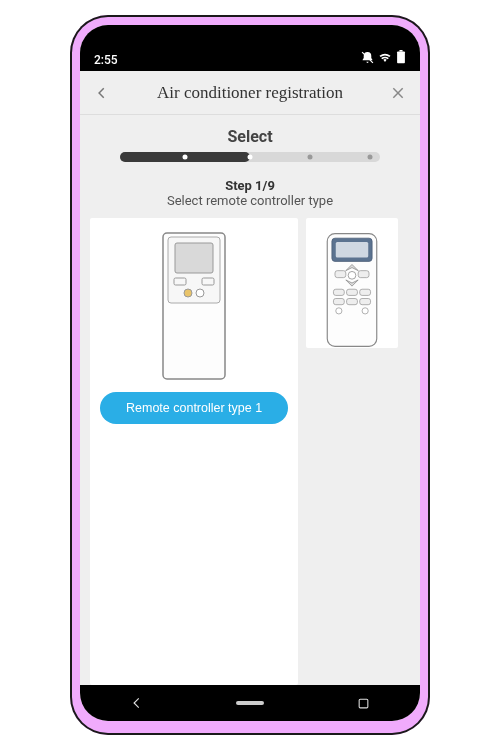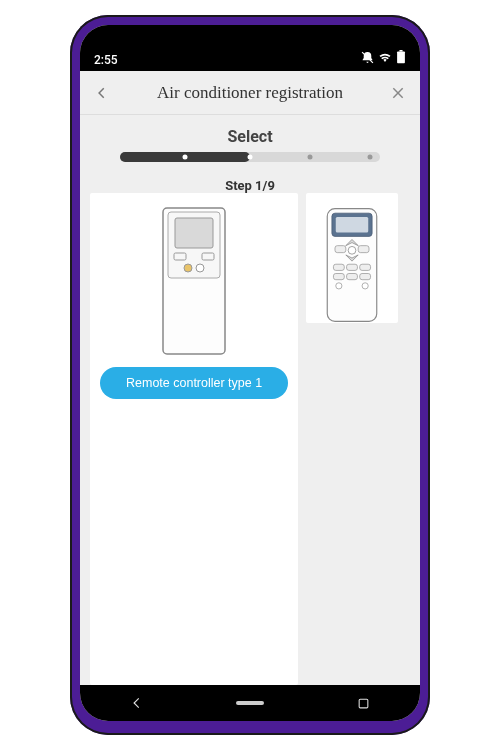--- a/index.html
+++ b/index.html
@@ -9,21 +9,21 @@
     background: #fff;
     font-family: -apple-system, BlinkMacSystemFont, "Segoe UI", Roboto, sans-serif;
     display: flex;
     align-items: center;
     justify-content: center;
     overflow: hidden;
   }
   .phone {
     width: 360px;
     height: 720px;
-    background: #4c1d95;
+    background: #f0abfc;
     border-radius: 38px;
     padding: 10px 10px 14px 10px;
     position: relative;
     box-shadow: inset 0 0 0 2px #1a1a1a;
   }
   .speaker {
     position: absolute;
     top: 18px;
     left: 50%;
     transform: translateX(-50%);
@@ -209,20 +209,21 @@
 
       <div class="progress">
         <div class="fill"></div>
         <div class="dot light" style="left:25%"></div>
         <div class="dot light" style="left:50%"></div>
         <div class="dot dark" style="left:73%"></div>
         <div class="dot dark" style="left:96%"></div>
       </div>
 
       <div class="step-label">Step 1/9</div>
+      <div class="step-sub">Select remote controller type</div>
 
       <div class="cards">
 
         <div class="card">
           <svg class="remote-svg" width="64" height="148" viewBox="0 0 64 148">
             <rect x="1" y="1" width="62" height="146" rx="4" fill="#fdfdfd" stroke="#888" stroke-width="1.5"></rect>
             <rect x="6" y="5" width="52" height="66" rx="3" fill="#f7f7f7" stroke="#aaa"></rect>
             <rect x="13" y="11" width="38" height="30" rx="2" fill="#d9d9d9" stroke="#999"></rect>
             <rect x="12" y="46" width="12" height="7" rx="1.5" fill="none" stroke="#999"></rect>
             <rect x="40" y="46" width="12" height="7" rx="1.5" fill="none" stroke="#999"></rect>

